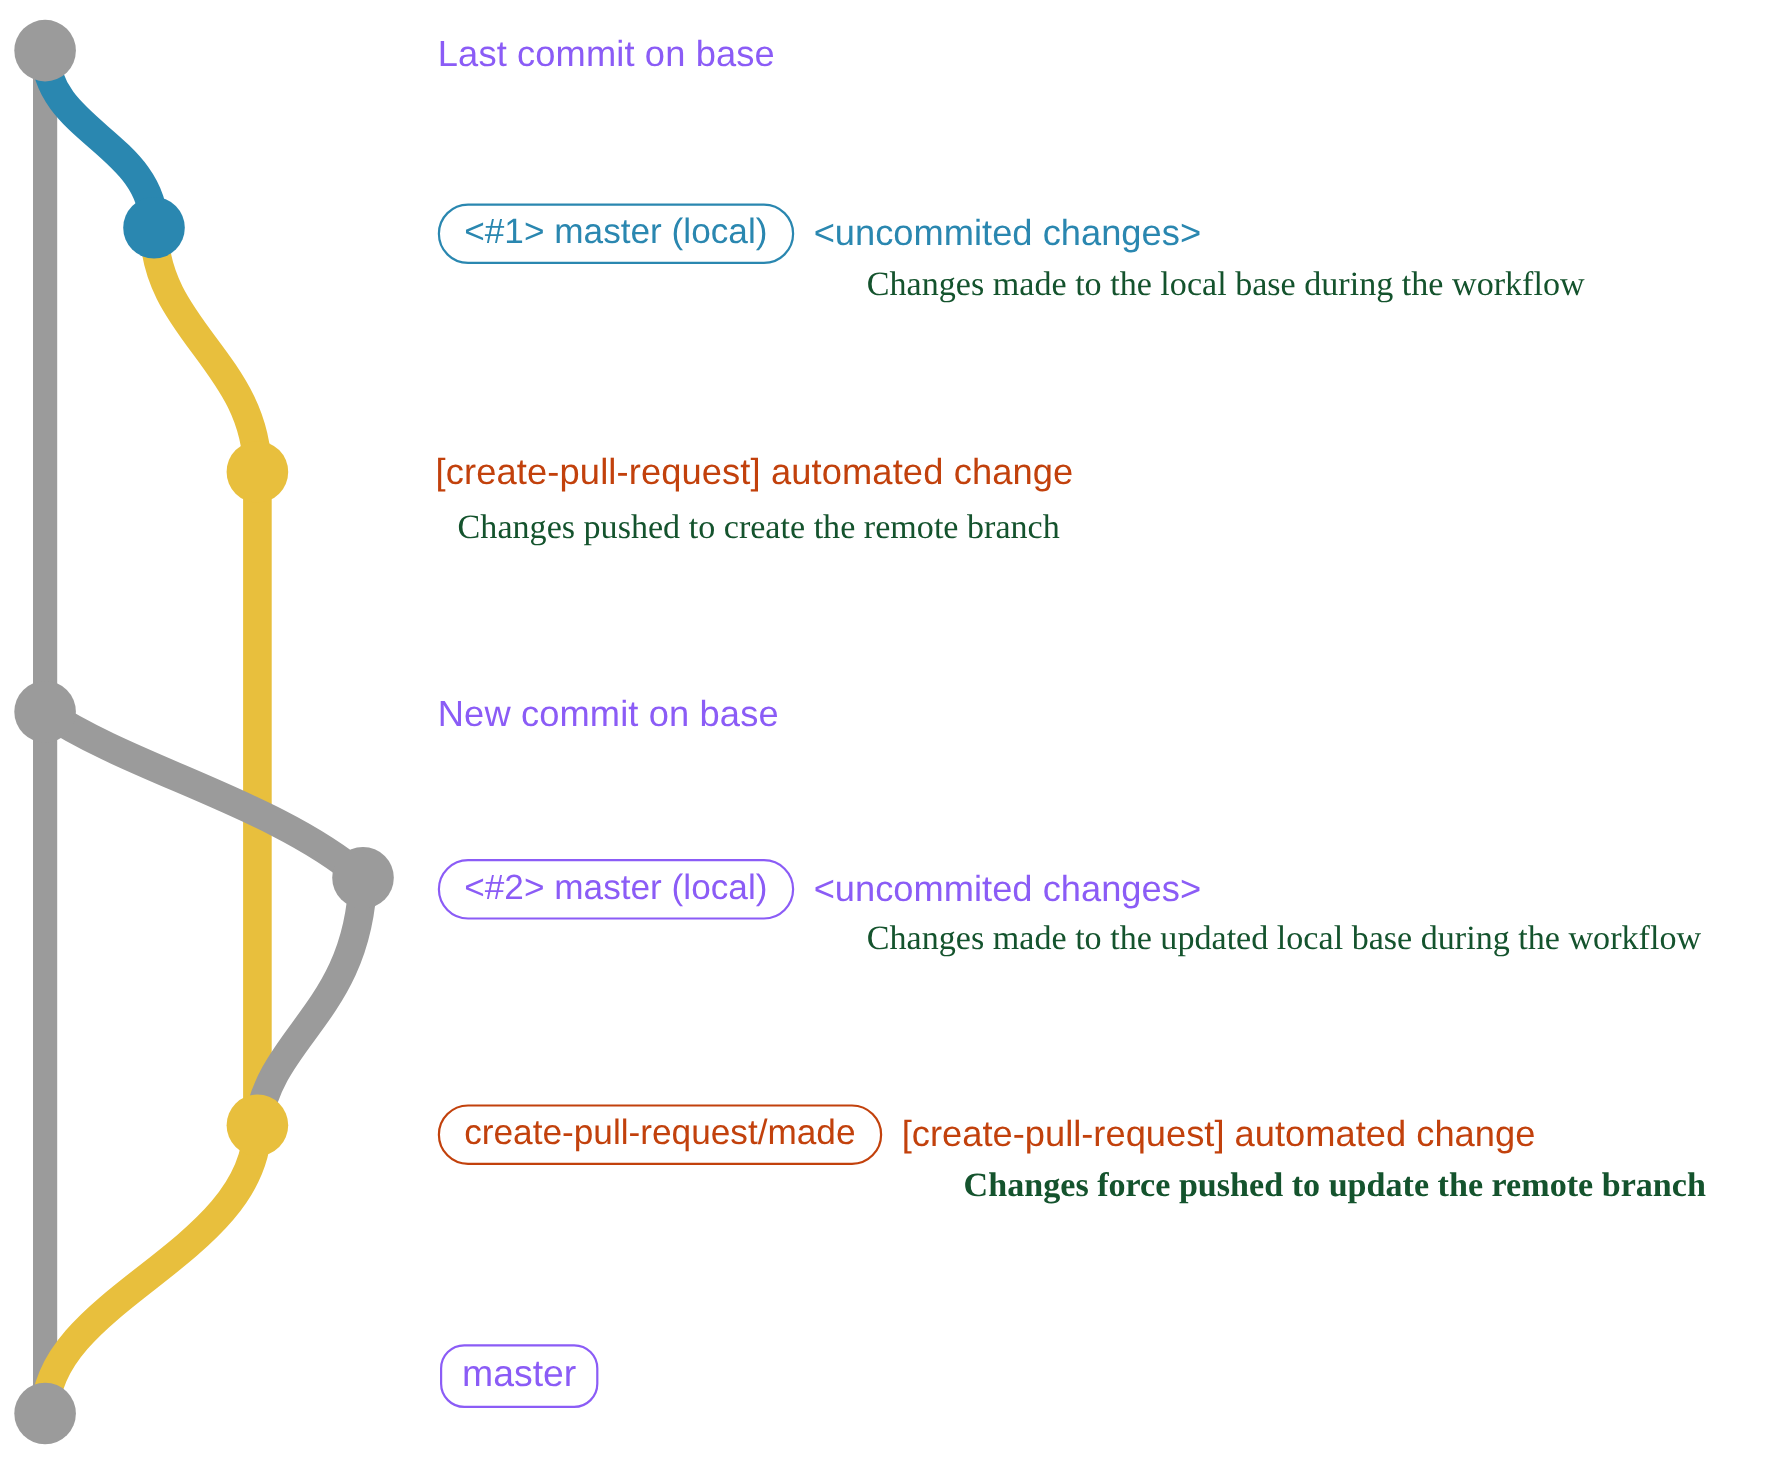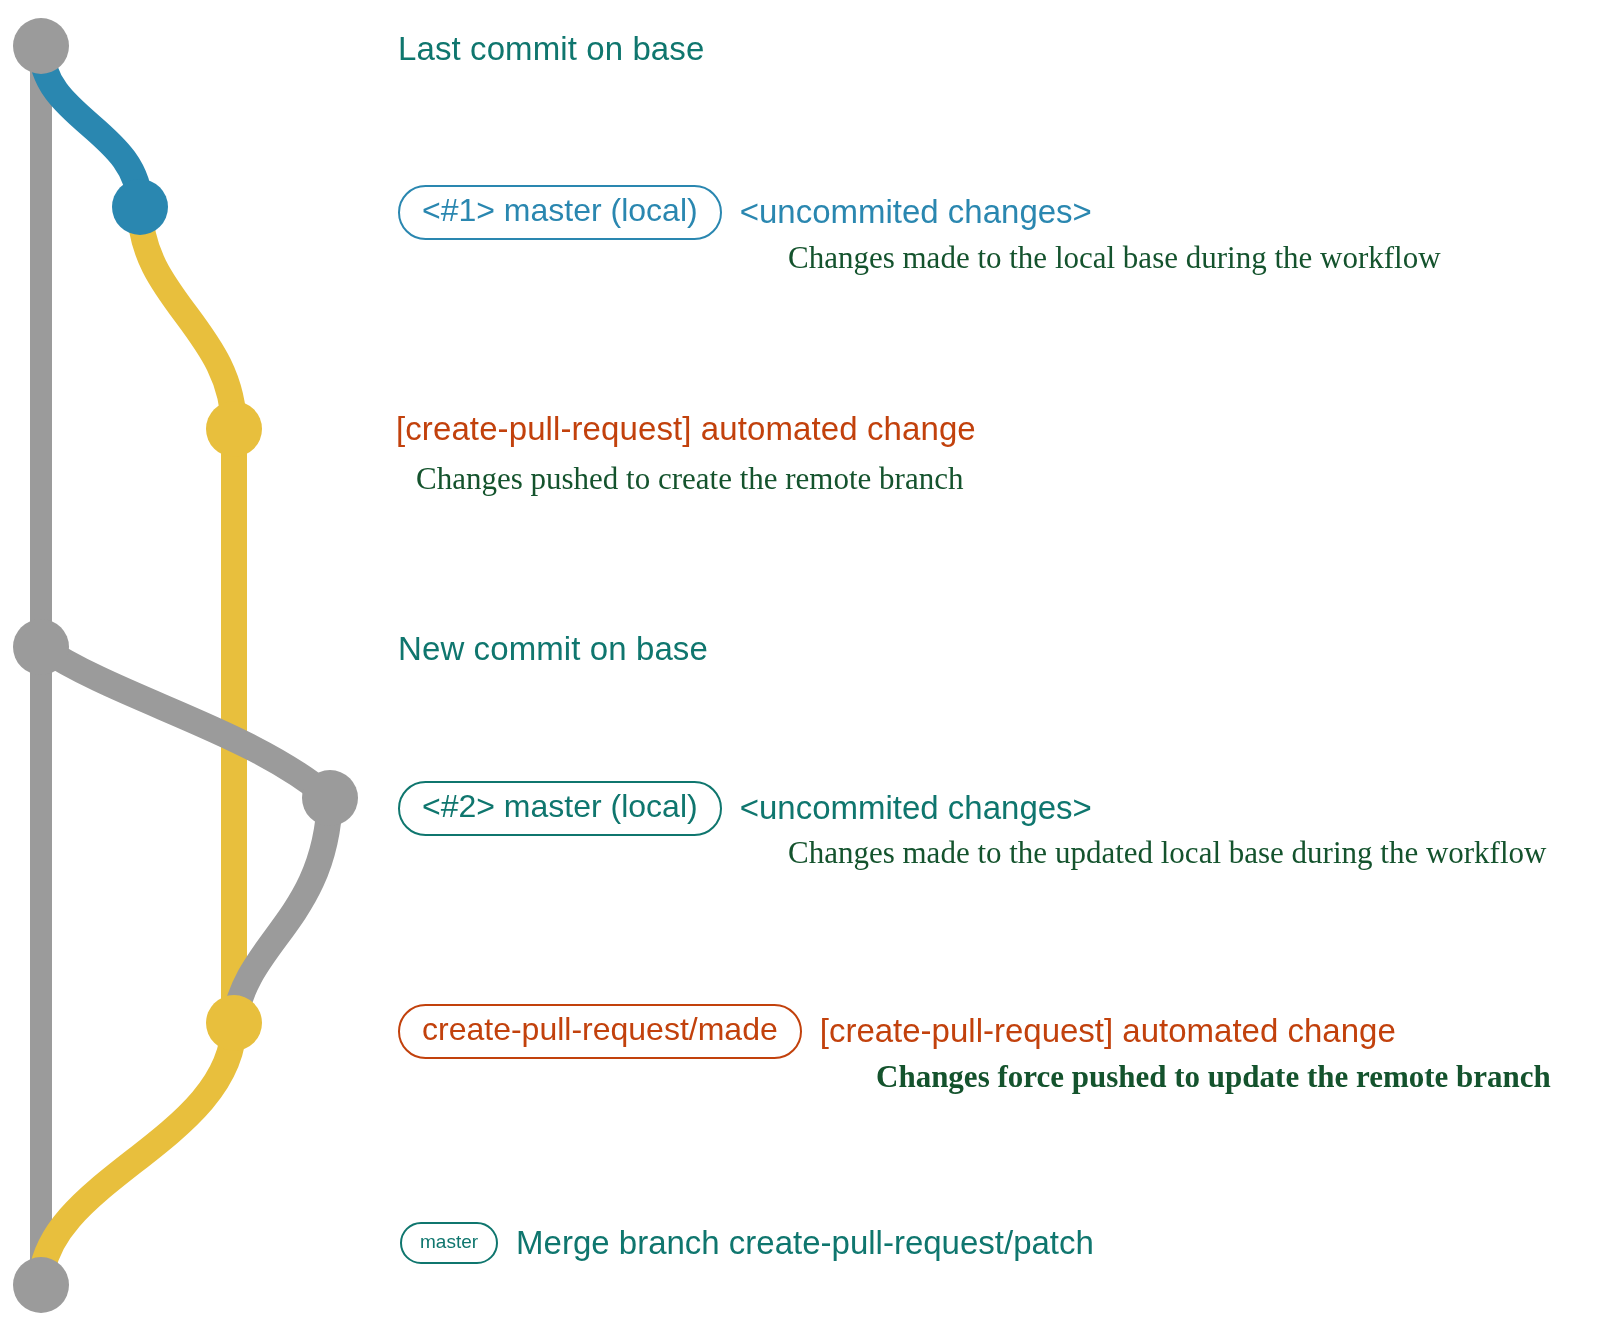--- a/index.html
+++ b/index.html
@@ -20,38 +20,38 @@
     border-radius:28px;
     padding:7px 22px 10px 22px;
     font-size:32px;
     line-height:1.05;
     white-space:nowrap;
     font-family:"Liberation Sans", sans-serif;
     display:inline-block;
     box-sizing:border-box;
   }
   .badge-sm{
-    font-size:19px;
+    font-size:34px;
     padding:8px 18px 10px 18px;
     border-radius:22px;
   }
   .subject{
     font-size:33px;
     margin-left:18px;
     white-space:nowrap;
     font-family:"Liberation Sans", sans-serif;
   }
   .desc{
     position:absolute;
     font-family:"Liberation Serif", serif;
     font-size:31px;
     color:#14532d;
     white-space:nowrap;
   }
-  .gray{color:#0f766e;}
+  .gray{color:#8b5cf6;}
   .blue{color:#2a87b0;text-align:right;}
   .yellow{color:#c2410c;}
 </style>
 </head>
 <body>
 
 <svg id="graph" viewBox="0 0 420 1344" width="420" height="1344" aria-hidden="true">
 
   <path d="M 41 46 L 41 1285" stroke="#9b9b9b" stroke-width="22" fill="none" stroke-linecap="round"></path>
 
@@ -100,14 +100,13 @@
 <div class="desc" style="left:788px; top:835px;">Changes made to the updated local base during the workflow</div>
 
 <div class="row" style="left:398px; top:1004px;">
   <span class="badge yellow">create-pull-request/made</span>
   <span class="subject yellow">[create-pull-request] automated change</span>
 </div>
 <div class="desc" style="left:876px; top:1059px;font-weight:bold;">Changes force pushed to update the remote branch</div>
 
 <div class="row" style="left:400px; top:1222px;">
   <span class="badge badge-sm gray">master</span>
-  <span class="subject gray">Merge branch create-pull-request/patch</span>
 </div>
 
 </body></html>

